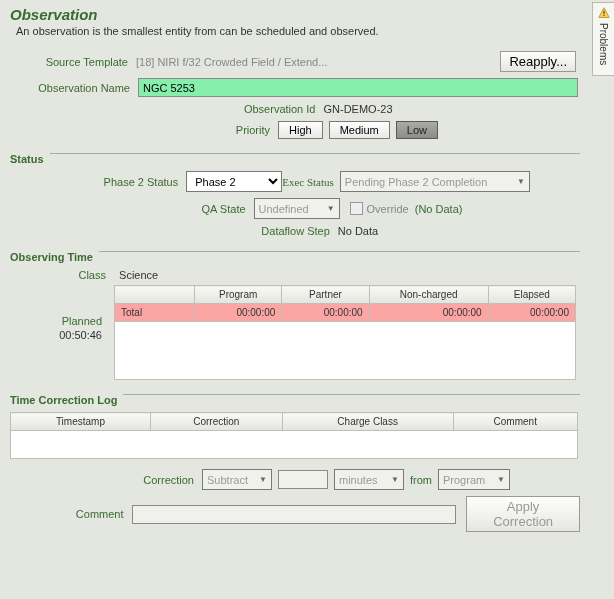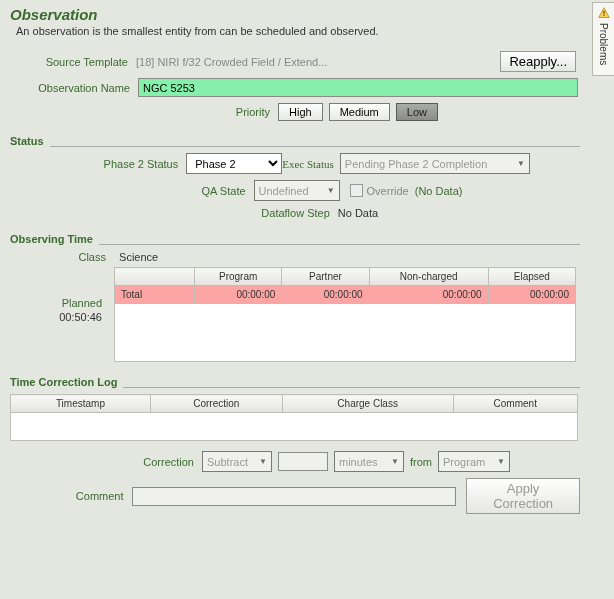--- a/index.html
+++ b/index.html
@@ -102,21 +102,21 @@
     background: linear-gradient(#fefefe,#e8e8e4);
     cursor: pointer;
   }
   .priority-group button.selected {
     background: linear-gradient(#aaaaa6,#8c8c88);
     border: 1px solid #5a5a54;
     color: #222;
   }
   .section-head {
     display: flex;
-    align-items: flex-end;
+    align-items: flex-start;
     margin-top: 14px;
     margin-bottom: 6px;
   }
   .section-head .stitle {
     color: #3a6b2f;
     font-weight: bold;
     font-size: 11px;
     margin-right: 6px;
   }
   .section-head .line {
@@ -223,20 +223,24 @@
     <div class="reapply-wrap">
       <button class="btn">Reapply...</button>
     </div>
   </div>
 
   <div class="row">
     <div class="lbl">Observation Name</div>
     <input class="textfield name-input" type="text" value="NGC 5253" style="">
   </div>
 
+  <div class="row">
+    <div class="lbl">Observation Id</div>
+    <div class="val">GN-DEMO-23</div>
+  </div>
 
   <div class="row">
     <div class="lbl">Priority</div>
     <div class="priority-group">
       <button>High</button>
       <button>Medium</button>
       <button class="selected">Low</button>
     </div>
   </div>
 

